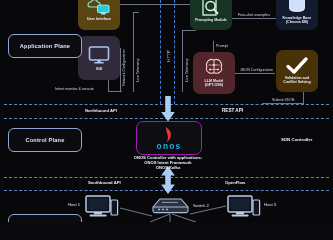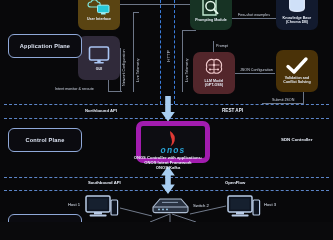--- a/index.html
+++ b/index.html
@@ -23,22 +23,22 @@
   .node .ico{display:flex;align-items:center;justify-content:center;}
 
   .n-ui{background:#5a4412;}
   .n-gui{background:#302a3a;}
   .n-prompt{background:#173324;}
   .n-llm{background:#53262b;}
   .n-kb{background:#121a2e;}
   .n-val{background:#4a3208;}
 
   .onos-box{
-    position:absolute;border:5px solid #a21caf;border-radius:7px;background:#0d0d12;
-    display:flex;align-items:center;justify-content:center;font-style:italic;
+    position:absolute;border:1px solid #a21caf;border-radius:7px;background:#0d0d12;
+    display:flex;align-items:center;justify-content:center;
   }
 
   .hline{position:absolute;background:#6d7687;height:1px;}
   .vline{position:absolute;background:#6d7687;width:1px;}
 
   .edge-label{position:absolute;color:#cfd6e4;white-space:nowrap;}
   .vlabel{position:absolute;color:#cfd6e4;white-space:nowrap;transform-origin:left top;}
 
   .api-band{position:absolute;left:4px;right:4px;height:0;border-top:1px dashed #5d86c9;}
   .api-name{position:absolute;color:#eaf0fb;font-weight:bold;white-space:nowrap;}

